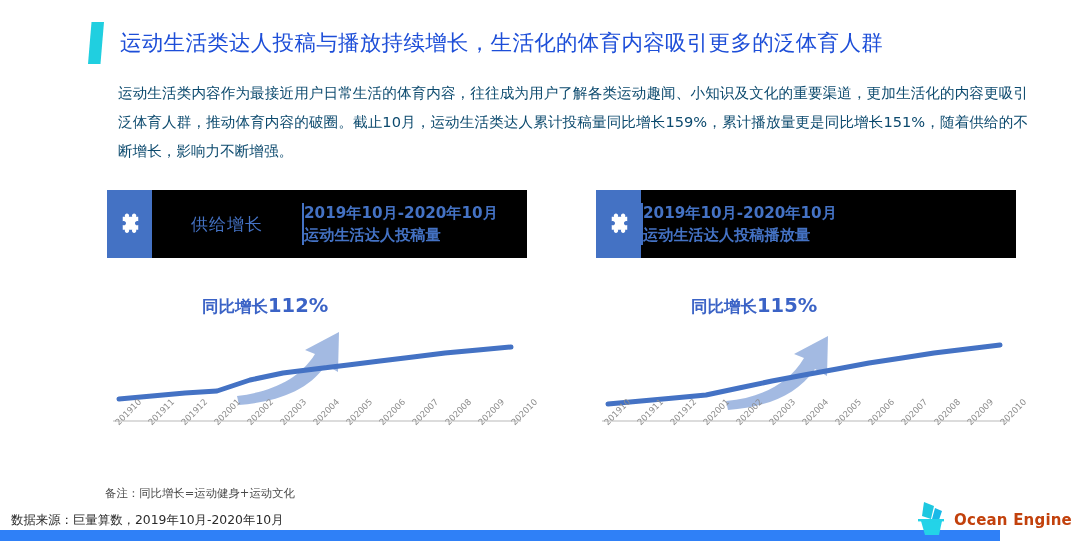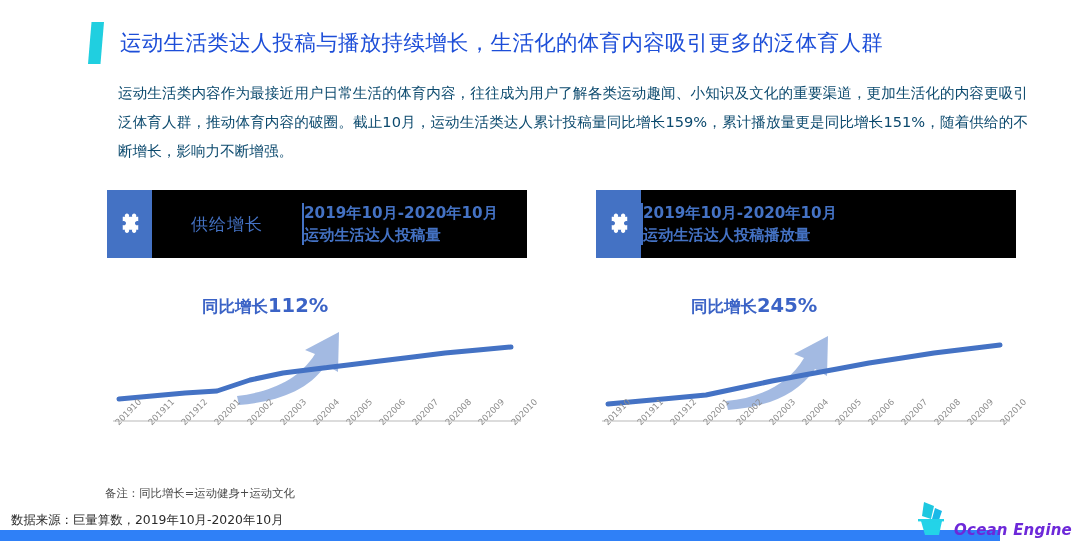--- a/index.html
+++ b/index.html
@@ -88,22 +88,22 @@
   }
   .footer-bar{
     position:absolute;left:0;bottom:0;width:1000px;height:11px;background:#2f80f7;
   }
   .logo{
     position:absolute;right:8px;bottom:2px;
     display:flex;align-items:flex-end;
   }
   .logo-mark{width:42px;height:40px;flex:none;}
   .logo-text{
-    font-size:15px;font-weight:bold;color:#6d28d9;
-    letter-spacing:.2px;margin-left:3px;margin-bottom:0;white-space:nowrap;font-style:italic;
+    font-size:15px;font-weight:bold;color:#c2410c;
+    letter-spacing:.2px;margin-left:3px;margin-bottom:10px;white-space:nowrap;
   }
 </style>
 </head>
 <body>
 
 <div class="title-row">
   <div class="title-accent"></div>
   <div class="title-text">运动生活类达人投稿与播放持续增长，生活化的体育内容吸引更多的泛体育人群</div>
 </div>
 
@@ -168,21 +168,21 @@
     </div>
   </div>
 
   <div class="chart-wrap">
     <svg class="chart-svg" width="420" height="150" viewBox="0 0 420 150">
       <line x1="6" y1="141" x2="414" y2="141" stroke="#dcdcdc" stroke-width="2"></line>
       <path d="M130 121 C 163 118, 192 105, 208 78 L 198 74 L 232 56 L 231 96 L 219 89 C 200 117, 168 127, 132 130 Z" fill="#9bb4e0" opacity="0.92"></path>
       <polyline fill="none" stroke="#4472c4" stroke-width="5" stroke-linecap="round" stroke-linejoin="round" points="12,124 45,121 78,118 110,115 143,108 176,101 208,95 241,89 273,83 306,78 338,73 371,69 404,65"></polyline>
     </svg>
     <div class="growth-note">
-      <span>同比增长</span><span class="pct">245%</span>
+      <span>同比增长</span><span class="pct">115%</span>
     </div>
     <div class="xaxis">
       <span class="tick" style="left:0px">201910</span>
       <span class="tick" style="left:33px">201911</span>
       <span class="tick" style="left:66px">201912</span>
       <span class="tick" style="left:99px">202001</span>
       <span class="tick" style="left:132px">202002</span>
       <span class="tick" style="left:165px">202003</span>
       <span class="tick" style="left:198px">202004</span>
       <span class="tick" style="left:231px">202005</span>

